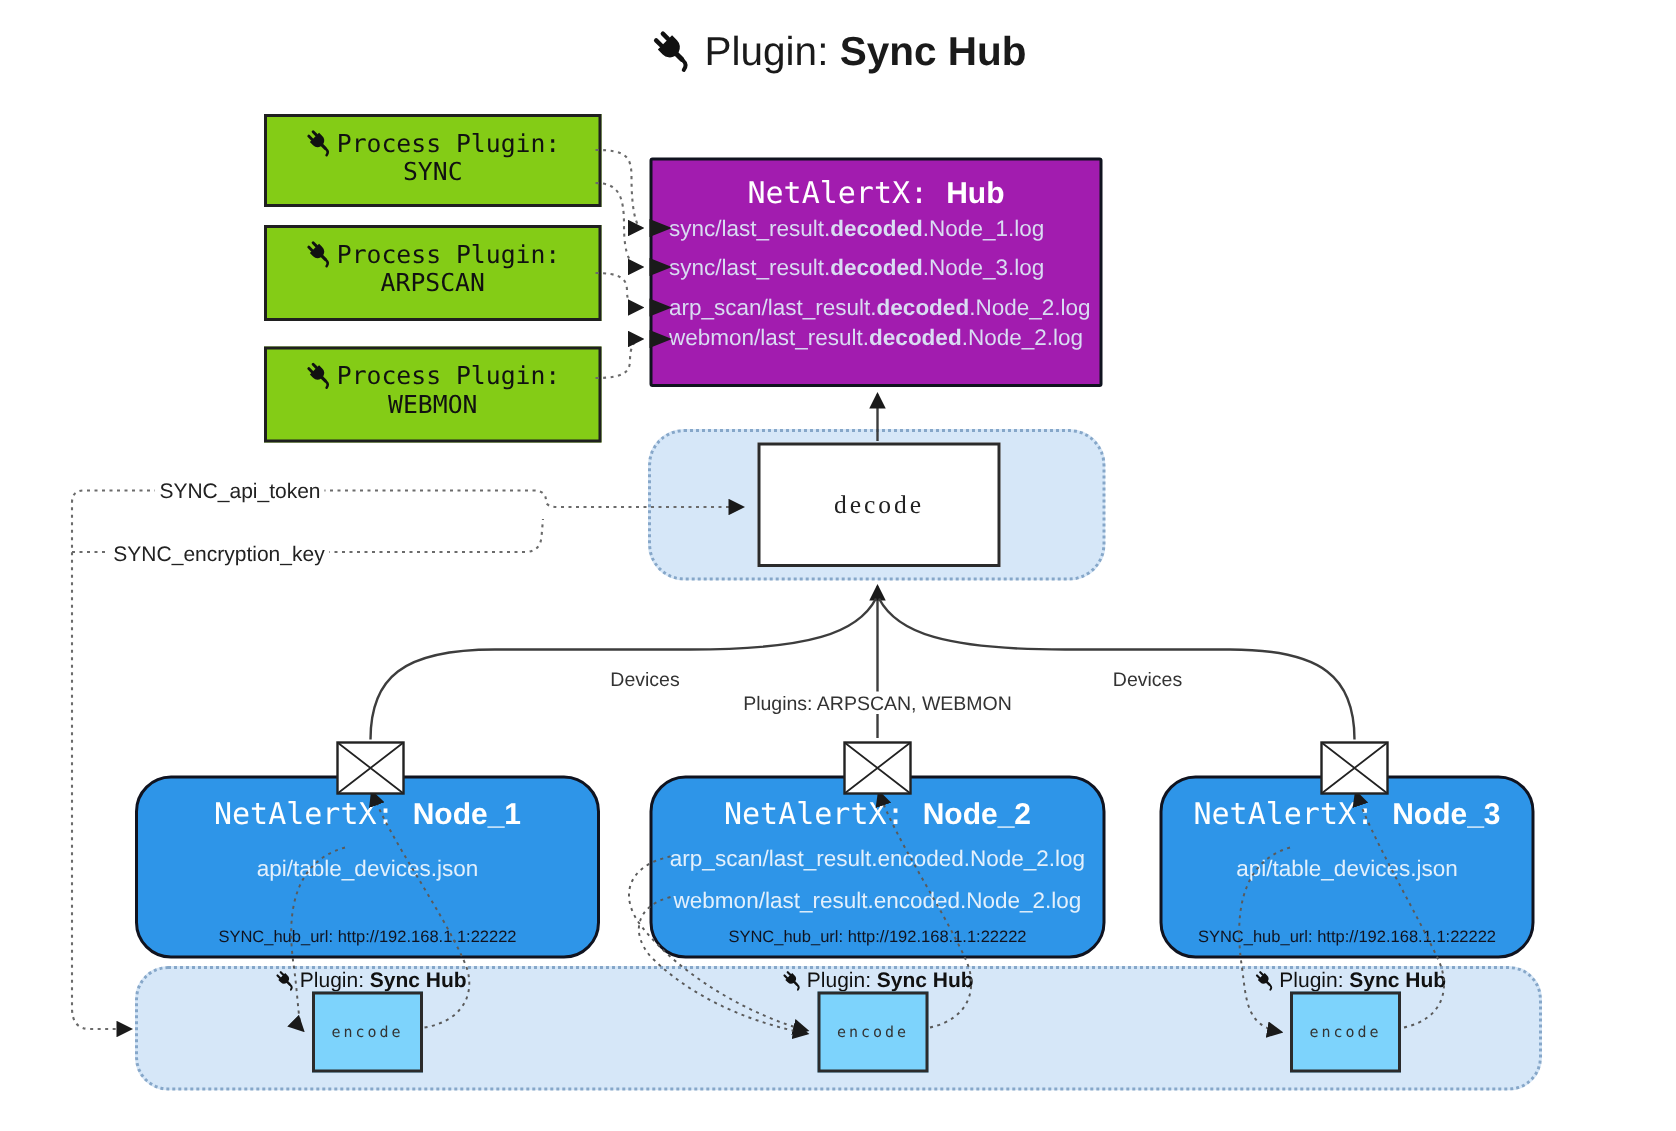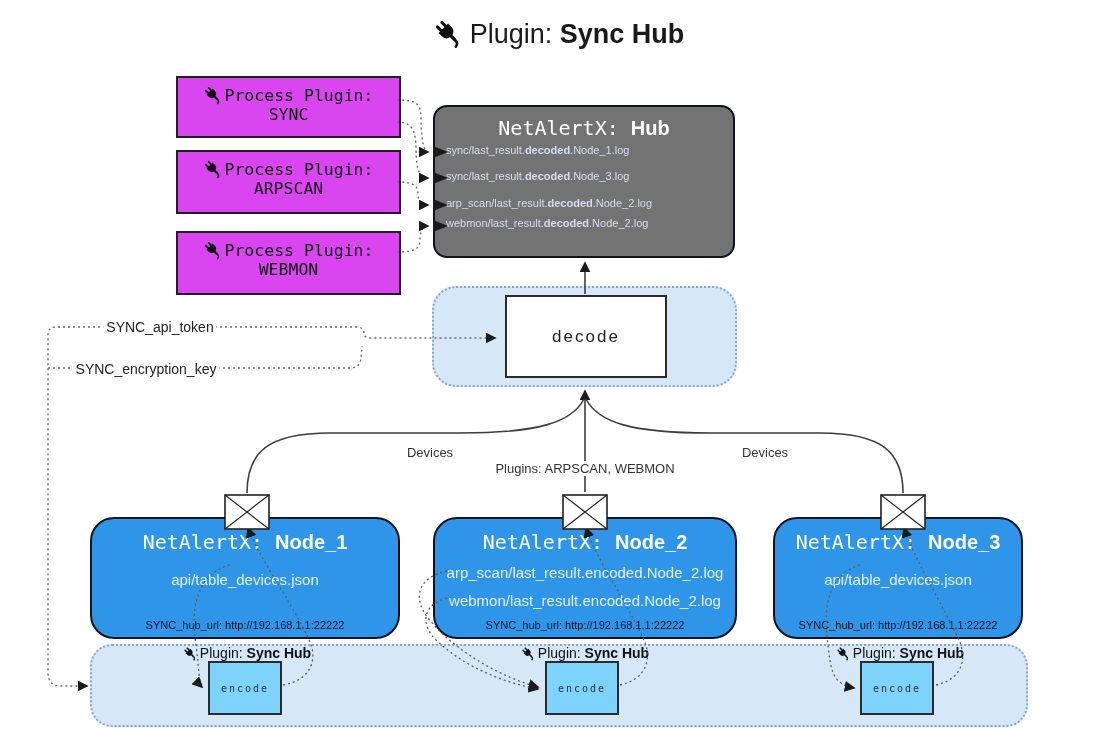--- a/index.html
+++ b/index.html
@@ -7,40 +7,40 @@
          font-family:"Liberation Sans",sans-serif;color:#1a1a1a;}
   .abs{position:absolute;}
   svg.wires{position:absolute;left:0;top:0;z-index:2;pointer-events:none;}
 
   
   .title{left:0;top:18px;width:100%;text-align:center;font-size:27px;z-index:1;}
   .title .plug{width:31px;height:31px;vertical-align:-6px;margin-right:6px;}
   .b{font-weight:bold;}
 
   
-  .pbox{left:176px;width:221px;background:#d946ef;border:2px solid #1f1f1f;z-index:1;
+  .pbox{left:176px;width:221px;background:#84cc16;border:2px solid #1f1f1f;z-index:1;
         font-family:"DejaVu Sans Mono",monospace;font-size:16.5px;text-align:center;color:#111;}
   .pbox .l1{margin-top:7px;}
   .pbox .plug{width:20px;height:20px;vertical-align:-4px;margin-right:1px;}
 
   
   .huburl{left:433px;top:81px;width:302px;text-align:center;font-size:11px;color:#222;z-index:1;}
-  .hub{left:433px;top:105px;width:302px;height:153px;background:#737373;border:2px solid #10131f;
-       border-radius:14px;box-sizing:border-box;z-index:1;color:#d9dcf2;}
+  .hub{left:433px;top:105px;width:302px;height:153px;background:#a21caf;border:2px solid #10131f;
+       border-radius:2px;box-sizing:border-box;z-index:1;color:#d9dcf2;}
   .hub .htitle{position:absolute;top:9px;left:0;width:100%;text-align:center;
        font-family:"DejaVu Sans Mono",monospace;font-size:20px;color:#fff;}
   .hub .htitle .b{font-family:"Liberation Sans",sans-serif;}
-  .hublog{position:absolute;left:11px;height:20px;font-size:11px;white-space:nowrap;}
+  .hublog{position:absolute;left:11px;height:20px;font-size:15px;white-space:nowrap;}
 
   
   .dcont{left:432px;top:286px;width:305px;height:101px;background:#d6e7f8;
          border:2px dotted #86a7c9;border-radius:24px;box-sizing:border-box;z-index:1;}
   .dbox{left:505px;top:295px;width:162px;height:83px;background:#fff;border:2px solid #2b2b2b;
         box-sizing:border-box;z-index:1;display:flex;align-items:center;justify-content:center;
-        font-family:Liberation Sans, sans-serif;font-size:17px;letter-spacing:2px;color:#222;}
+        font-family:Liberation Serif, serif;font-size:17px;letter-spacing:2px;color:#222;}
 
   
   .wlabel{background:#fff;padding:0 3px;font-size:13px;color:#333;white-space:nowrap;
           transform:translateX(-50%);z-index:3;}
   .setlabel{background:#fff;padding:0 3px;font-size:14px;color:#222;white-space:nowrap;
           transform:translateX(-50%);z-index:3;}
 
   
   .node{top:517px;background:#2e95e8;border:2px solid #10131f;border-radius:24px;
         box-sizing:border-box;z-index:1;height:122px;}

